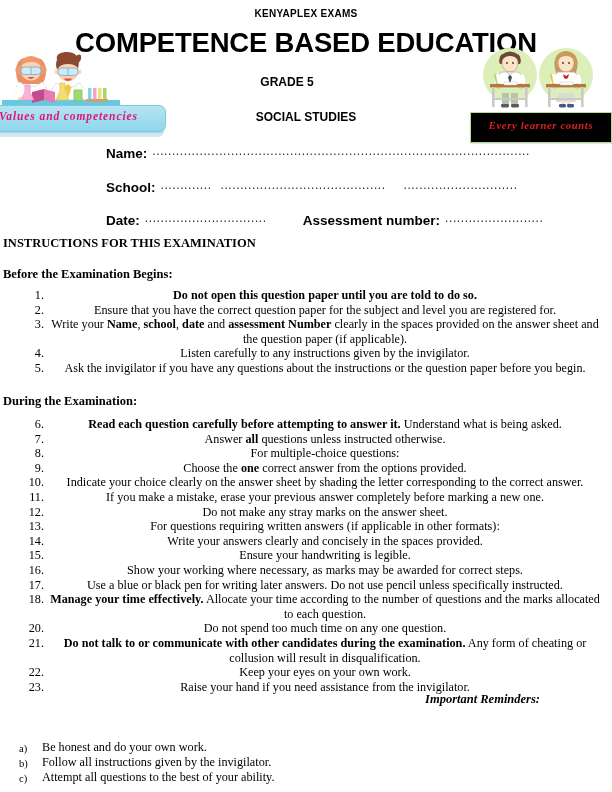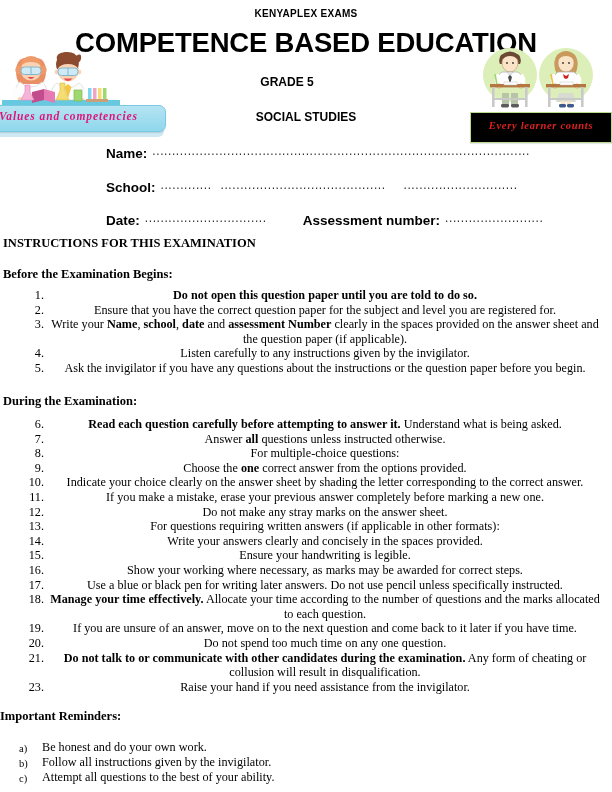--- a/index.html
+++ b/index.html
@@ -195,27 +195,28 @@
     font-family: "Liberation Serif", "DejaVu Serif", serif;
     font-weight: bold;
     font-size: 12.5px;
   }
   #instructions-title { top: 224px; margin-top: 12px; }
   #before-title { top: 267px; }
   #during-title { top: 394px; }
 
   .reminders-title {
     position: absolute;
-    top: 709px;
+    top: 692px;
     left: 0;
     width: 540px;
-    text-align: left;
+    text-align: right;
     font-family: "Liberation Serif", "DejaVu Serif", serif;
     font-weight: bold;
     font-size: 12.5px;
+    font-style: italic;
   }
 
   ol.num-list, ol.alpha-list {
     position: absolute;
     margin: 0;
     padding: 0;
     list-style: none;
     font-family: "Liberation Serif", "DejaVu Serif", serif;
     font-size: 12.2px;
     line-height: 14.6px;
@@ -531,30 +532,30 @@
       </li>
       <li>
         <span class="marker">17.</span>
         <span class="body">Use a blue or black pen for writing later answers. Do not use pencil unless specifically instructed.</span>
       </li>
       <li>
         <span class="marker">18.</span>
         <span class="body"><b>Manage your time effectively.</b> Allocate your time according to the number of questions and the marks allocated to each question.</span>
       </li>
       <li>
-        <span class="marker">19.</span>
-        <span class="body">If you are unsure of an answer, move on to the next question and come back to it later if you have time.</span>
-      </li>
-      <li>
         <span class="marker">20.</span>
         <span class="body">Do not spend too much time on any one question.</span>
       </li>
       <li>
         <span class="marker">21.</span>
         <span class="body"><b>Do not talk to or communicate with other candidates during the examination.</b> Any form of cheating or collusion will result in disqualification.</span>
+      </li>
+      <li>
+        <span class="marker">22.</span>
+        <span class="body">Keep your eyes on your own work.</span>
       </li>
       <li>
         <span class="marker">23.</span>
         <span class="body">Raise your hand if you need assistance from the invigilator.</span>
       </li>
     </ol>
 
   <div class="reminders-title">Important Reminders:</div>
   <ol class="alpha-list" id="list-reminders">
       <li><span class="marker">a)</span><span class="body">Be honest and do your own work.</span></li>

